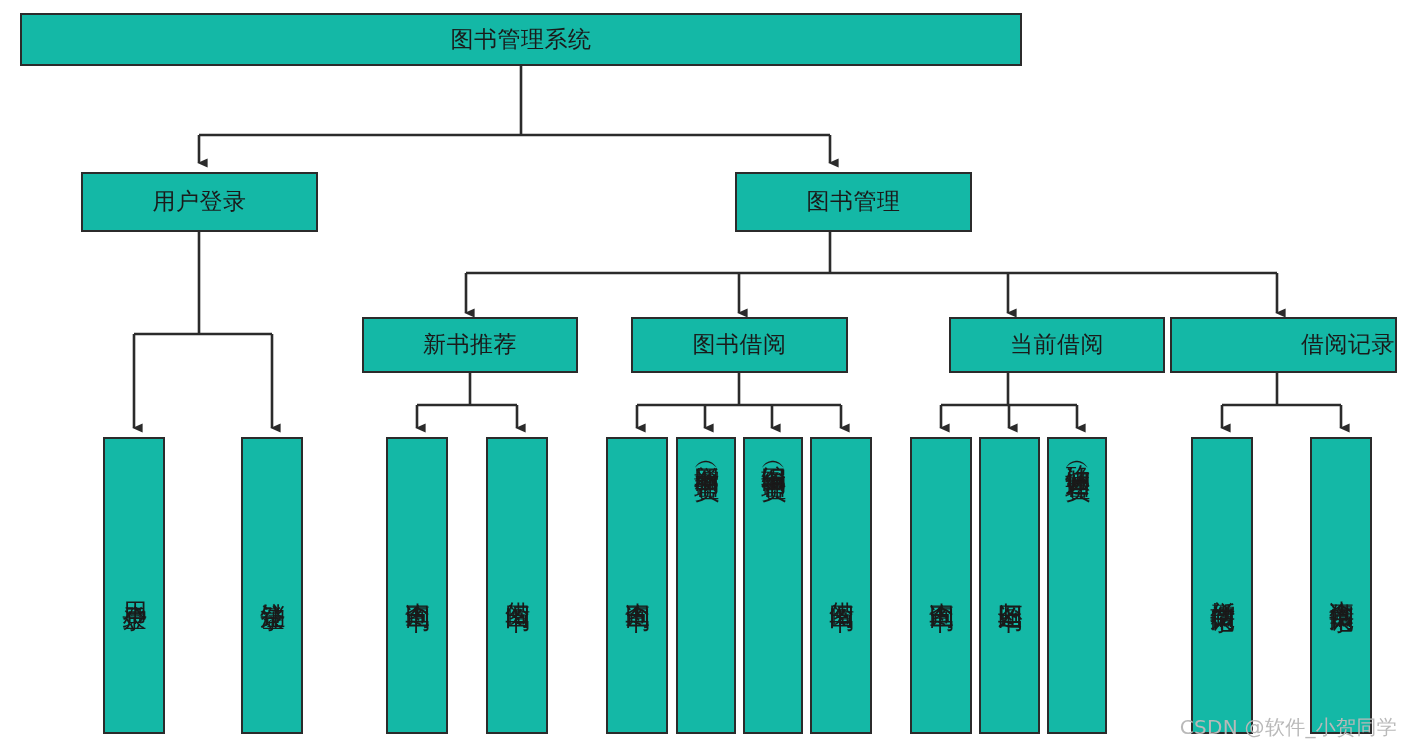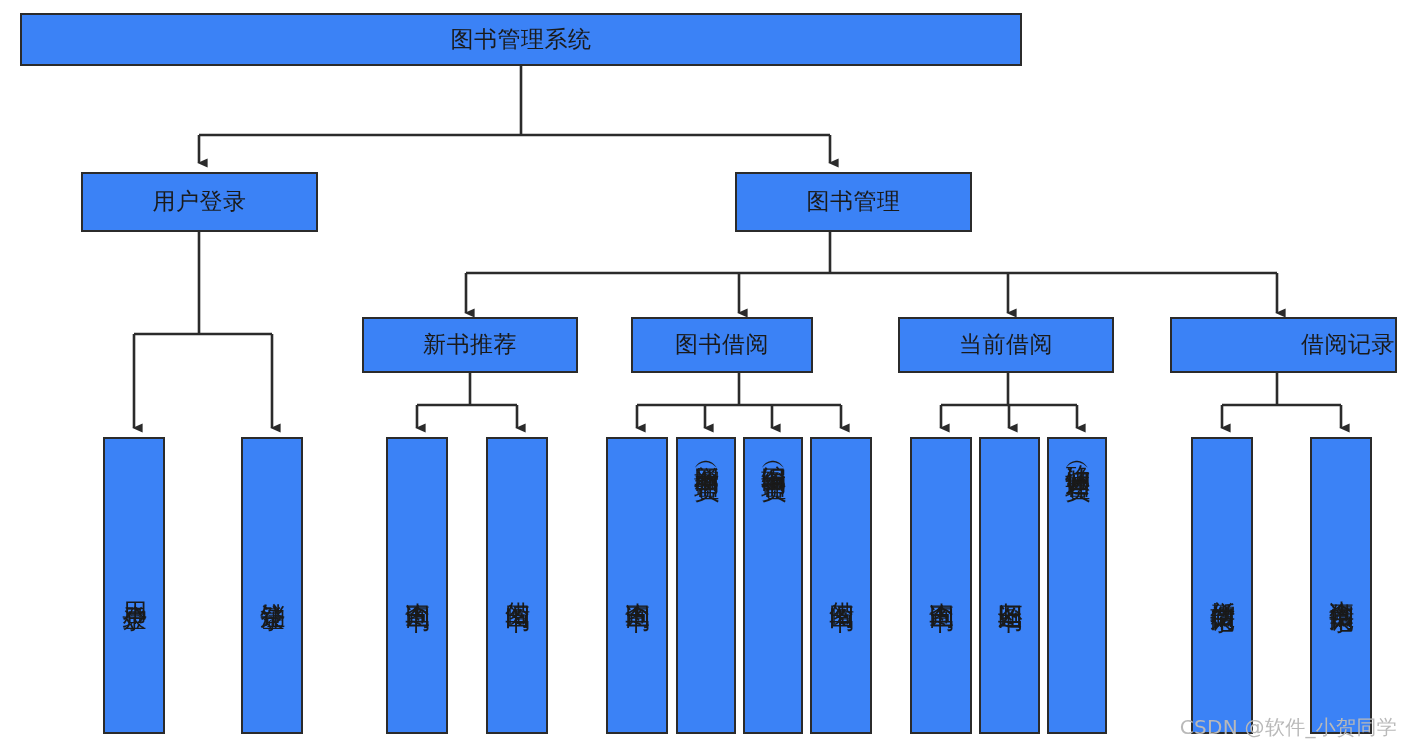--- a/index.html
+++ b/index.html
@@ -21,21 +21,21 @@
     position: absolute;
     left: 0;
     top: 0;
     width: 1405px;
     height: 747px;
   }
   .node {
     position: absolute;
     box-sizing: border-box;
     border: 2.5px solid #2b2b2b;
-    background: #3b82f6;
+    background: #14b8a6;
     display: flex;
     align-items: center;
     justify-content: center;
     color: #1a1a1a;
   }
   .node-label {
     display: block;
     text-align: center;
     line-height: 1.12;
     letter-spacing: 0.5px;
@@ -138,24 +138,24 @@
   <div class="node horizontal" style="left:81px; top:172px; width:237px; height:60px;">
     <span class="node-label">用户登录</span>
   </div>
   <div class="node horizontal" style="left:711px; top:172px; width:237px; height:60px;margin-left:24px;">
     <span class="node-label">图书管理</span>
   </div>
 
   <div class="node horizontal" style="left:362px; top:317px; width:216px; height:56px;">
     <span class="node-label">新书推荐</span>
   </div>
-  <div class="node horizontal" style="left:631px; top:317px; width:182px; height:56px;">
+  <div class="node horizontal" style="left:631px; top:317px; width:217px; height:56px;">
     <span class="node-label">图书借阅</span>
   </div>
-  <div class="node horizontal" style="left:898px; top:317px; width:216px; height:56px;">
+  <div class="node horizontal" style="left:949px; top:317px; width:216px; height:56px;">
     <span class="node-label">当前借阅</span>
   </div>
   <div class="node horizontal" style="left:1170px; top:317px; width:227px; height:56px;justify-content:flex-end;">
     <span class="node-label">借阅记录</span>
   </div>
 
   <div class="node vertical centered" style="left:103px; top:437px; width:62px; height:297px;">
     <span class="node-label">用户登录</span>
   </div>
   <div class="node vertical centered" style="left:241px; top:437px; width:62px; height:297px;">

